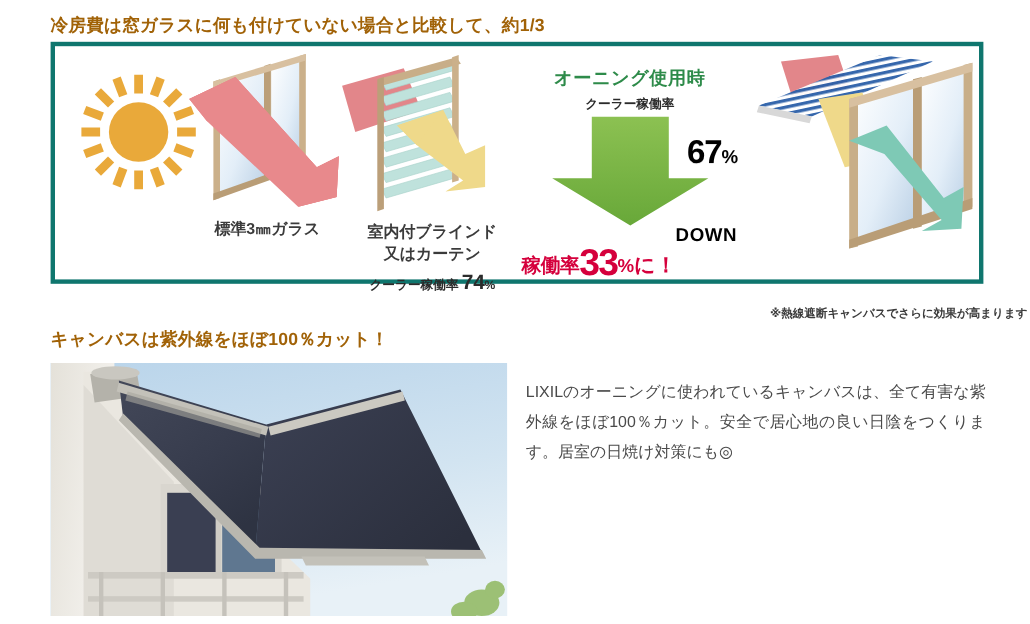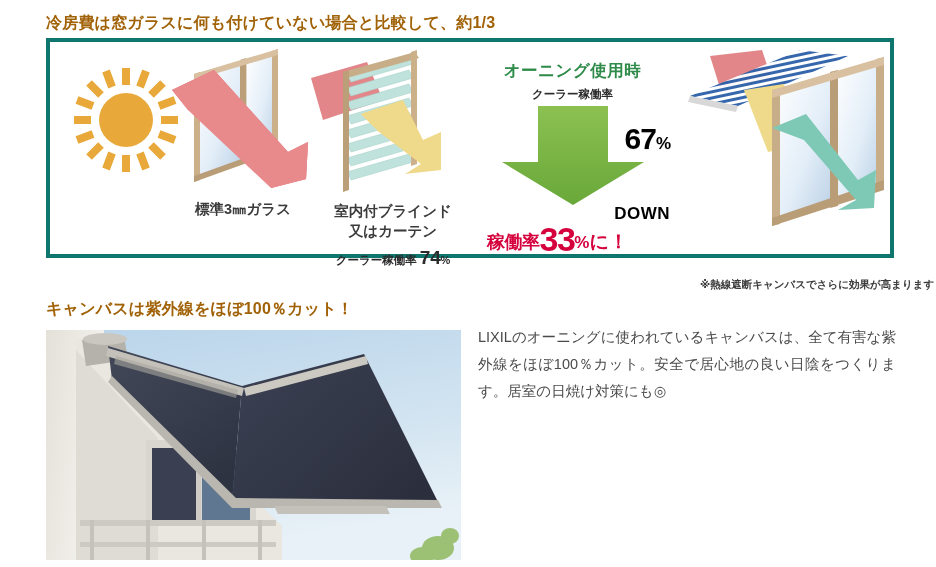--- a/index.html
+++ b/index.html
@@ -138,21 +138,21 @@
   #arrow-down-label {
     top: 50px;
     font-size: 17px;
     letter-spacing: 0.5px;
     margin-top: 48px;
   }
 
   
   #result-line {
     position: absolute;
-    left: 437px;
+    left: 424px;
     top: 178px;
     white-space: nowrap;
     color: #d5003c;
     font-weight: bold;
   }
   #result-line .res-label { font-size: 18px; letter-spacing: -0.5px; }
   #result-line .res-num {
     font-size: 34px;
     letter-spacing: -1.5px;
     vertical-align: -3px;
@@ -179,21 +179,21 @@
     width: 415px;
     height: 230px;
     overflow: hidden;
     background: #cfe3f2;
   }
   #uv-photo svg { display: block; }
 
   #uv-text {
     position: absolute;
     left: 478px;
-    top: 324px;
+    top: 344px;
     width: 418px;
     font-size: 14.5px;
     line-height: 1.85;
     color: #4a4a4a;
     text-align: justify;
   }
 </style>
 </head>
 <body>
 

